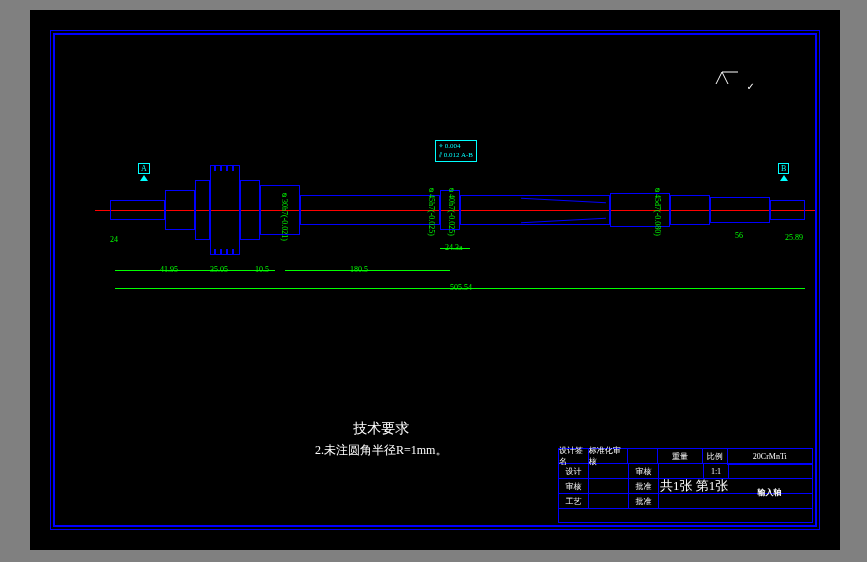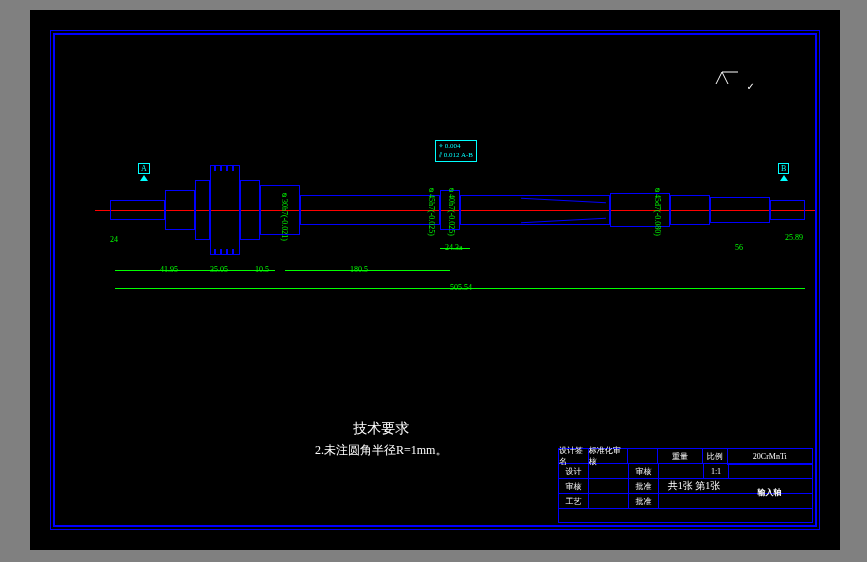--- a/index.html
+++ b/index.html
@@ -111,21 +111,21 @@
       <div class="dim v" style="top:150px;left:392px">⌀40h7(-0.025)</div>
       <div class="dim v" style="top:150px;left:598px">⌀45d7(-0.080)</div>
 
       <div class="dim" style="top:200px;left:55px">24</div>
       <div class="dim" style="top:230px;left:105px">41.95</div>
       <div class="dim" style="top:230px;left:155px">35.05</div>
       <div class="dim" style="top:230px;left:200px">10.5</div>
       <div class="dim" style="top:230px;left:295px">180.5</div>
       <div class="dim" style="top:208px;left:390px">24.3a</div>
       <div class="dim" style="top:248px;left:395px">505.54</div>
-      <div class="dim" style="top:208px;left:680px">56</div>
+      <div class="dim" style="top:196px;left:680px">56</div>
       <div class="dim" style="top:198px;left:730px">25.89</div>
 
       <div class="dl" style="top:235px;left:60px;width:160px"></div>
       <div class="dl" style="top:235px;left:230px;width:165px"></div>
       <div class="dl" style="top:253px;left:60px;width:690px"></div>
       <div class="dl" style="top:213px;left:385px;width:30px"></div>
 
       <div class="surf">
         <svg width="30" height="20">
             <path d="M2 14 L8 2 L14 14 M8 2 L24 2" stroke="#fff" fill="none" stroke-width="1"></path>
@@ -152,21 +152,21 @@
           <div class="cell" style="width:40px"></div>
           <div class="cell" style="width:30px">审核</div>
           <div class="cell" style="width:45px"></div>
           <div class="cell" style="width:25px">1:1</div>
           <div class="cell partname" style="width:85px;height:56px;position:absolute;right:0;top:15px;border-top:1px solid #00f">输入轴</div>
         </div>
         <div class="row" style="height:15px">
           <div class="cell" style="width:30px">审核</div>
           <div class="cell" style="width:40px"></div>
           <div class="cell" style="width:30px">批准</div>
-          <div class="cell" style="width:70px;font-size:10px">共1张 第1张</div>
+          <div class="cell" style="width:70px;font-size:13px">共1张 第1张</div>
         </div>
         <div class="row" style="height:15px">
           <div class="cell" style="width:30px">工艺</div>
           <div class="cell" style="width:40px"></div>
           <div class="cell" style="width:30px">批准</div>
           <div class="cell" style="width:70px"></div>
         </div>
         <div class="row" style="height:15px">
           <div class="cell" style="width:170px"></div>
         </div>

